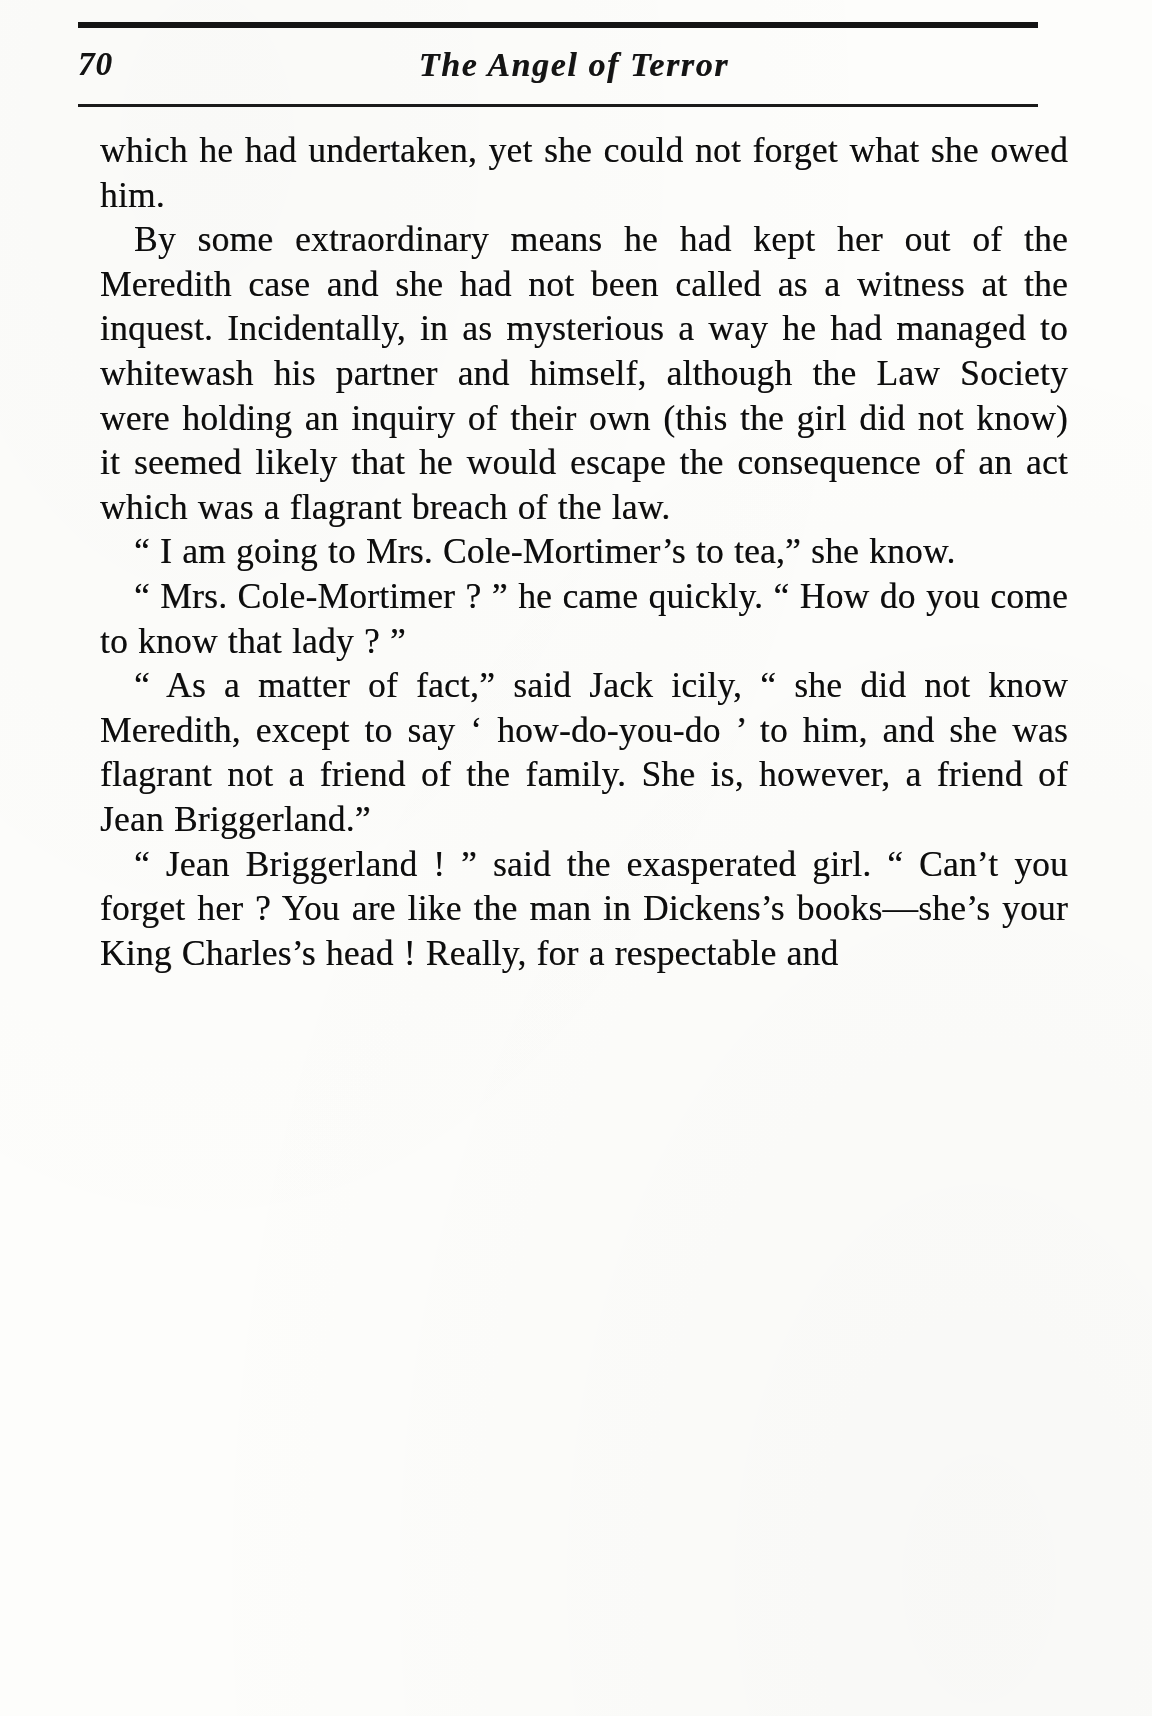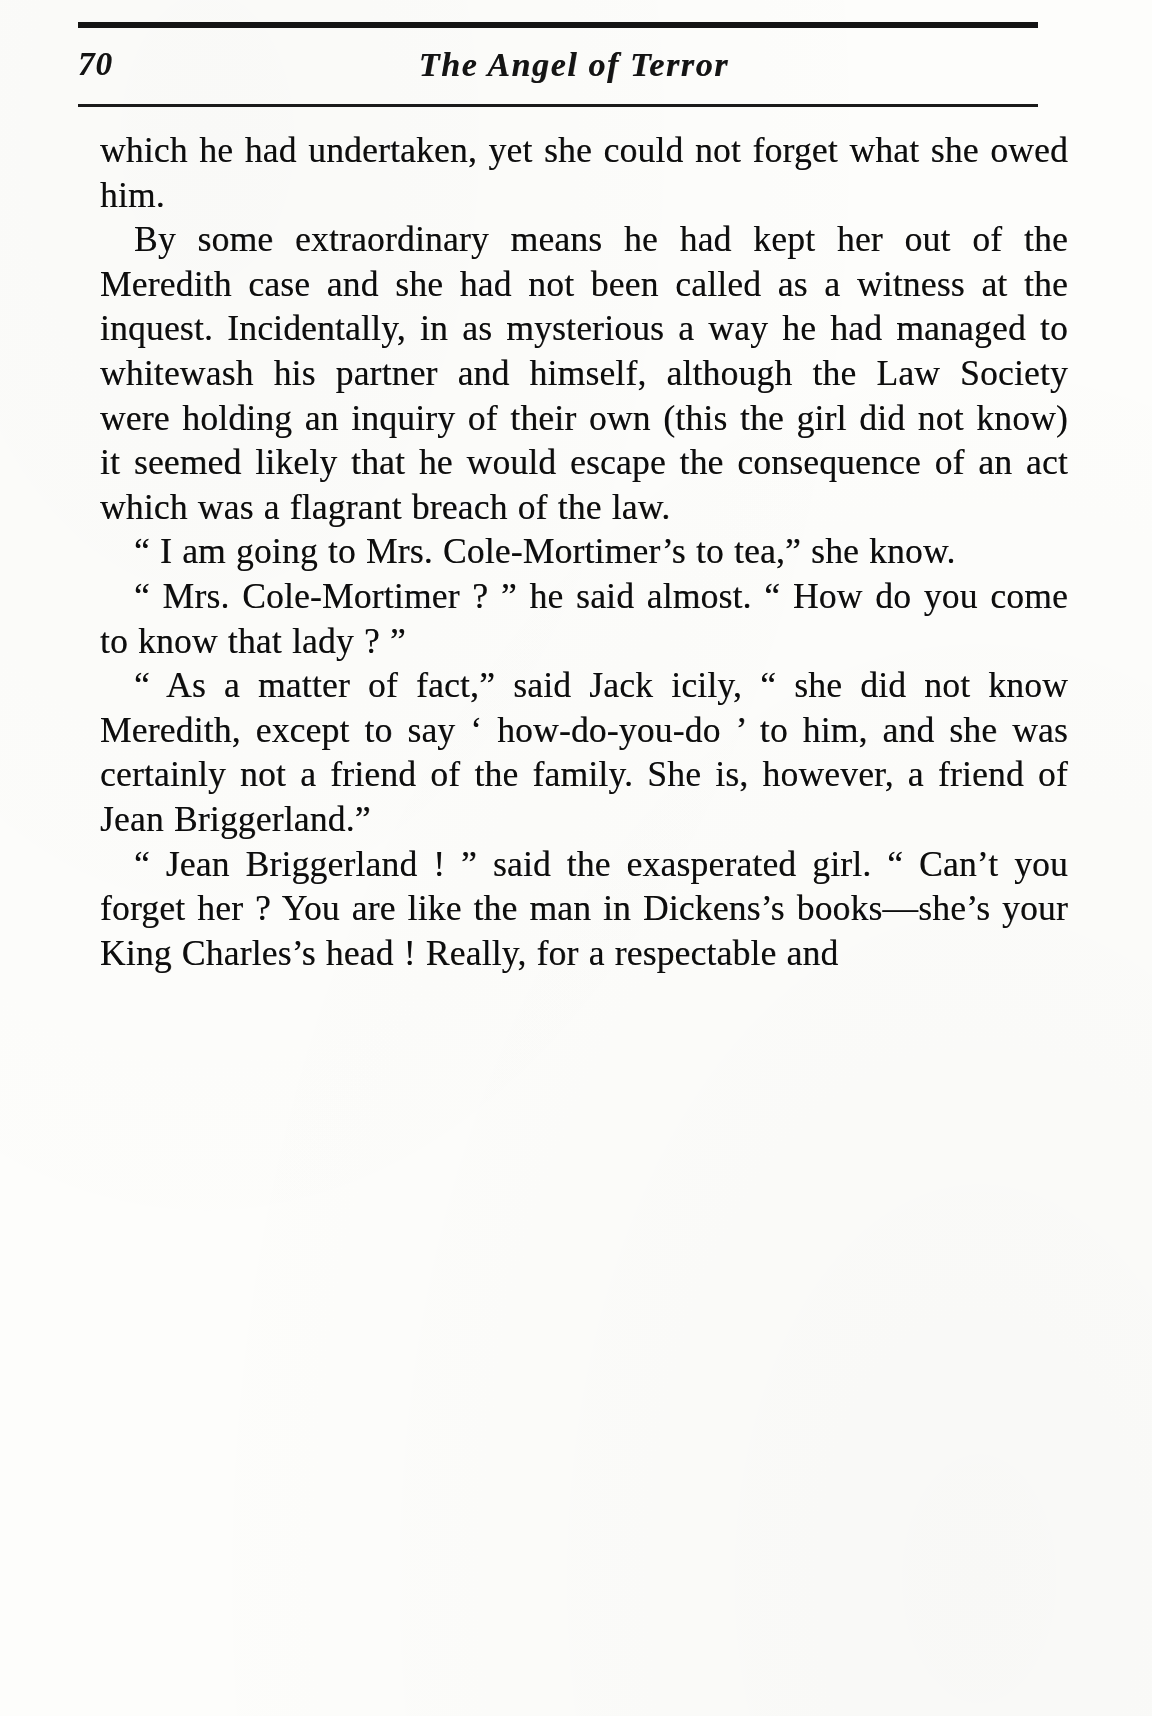--- a/index.html
+++ b/index.html
@@ -119,18 +119,18 @@
     <div class="folio">70</div>
     <div class="running-title">The Angel of Terror</div>
   </div>
 
   <div class="rule-under"></div>
 
   <div class="body-text">
     <p class="noindent">which he had undertaken, yet she could not forget what she owed him.</p>
     <p>By some extraordinary means he had kept her out of the Meredith case and she had not been called as a witness at the inquest. Incidentally, in as mysterious a way he had managed to whitewash his partner and himself, although the Law Society were holding an inquiry of their own (this the girl did not know) it seemed likely that he would escape the consequence of an act which was a flagrant breach of the law.</p>
     <p>“ I am going to Mrs. Cole-Mortimer’s to tea,” she know.</p>
-    <p>“ Mrs. Cole-Mortimer ? ” he said almost. “ How do you come to know that lady ? ”</p>
-    <p>“ As a matter of fact,” said Jack icily, “ she did not know Meredith, except to say ‘ how-do-you-do ’ to him, and she was certainly not a friend of the family. She is, however, a friend of Jean Briggerland.”</p>
+    <p>“ Mrs. Cole-Mortimer ? ” he came quickly. “ How do you come to know that lady ? ”</p>
+    <p>“ As a matter of fact,” said Jack icily, “ she did not know Meredith, except to say ‘ how-do-you-do ’ to him, and she was flagrant not a friend of the family. She is, however, a friend of Jean Briggerland.”</p>
     <p>“ Jean Briggerland ! ” said the exasperated girl. “ Can’t you forget her ? You are like the man in Dickens’s books—she’s your King Charles’s head ! Really, for a respectable and</p>
   </div>
 
 </div>
 
 </body></html>

